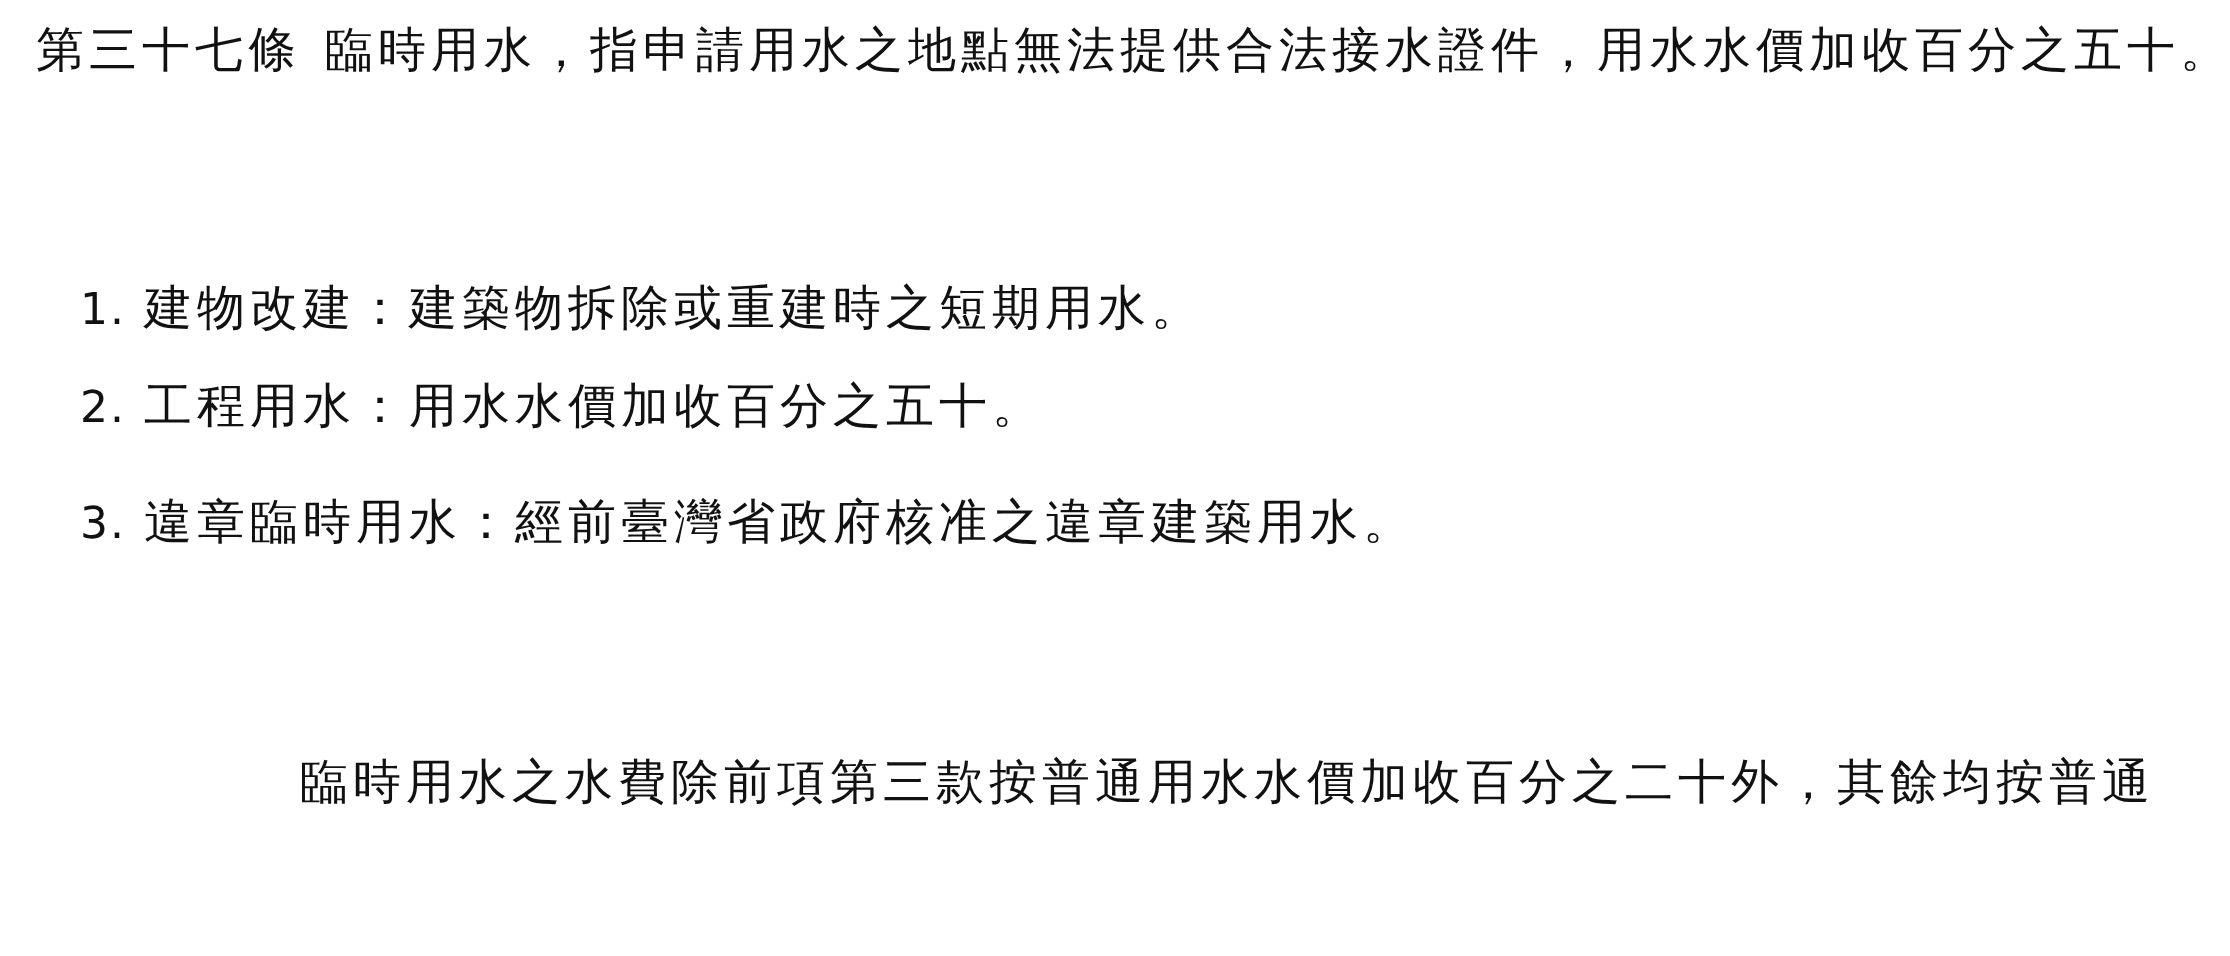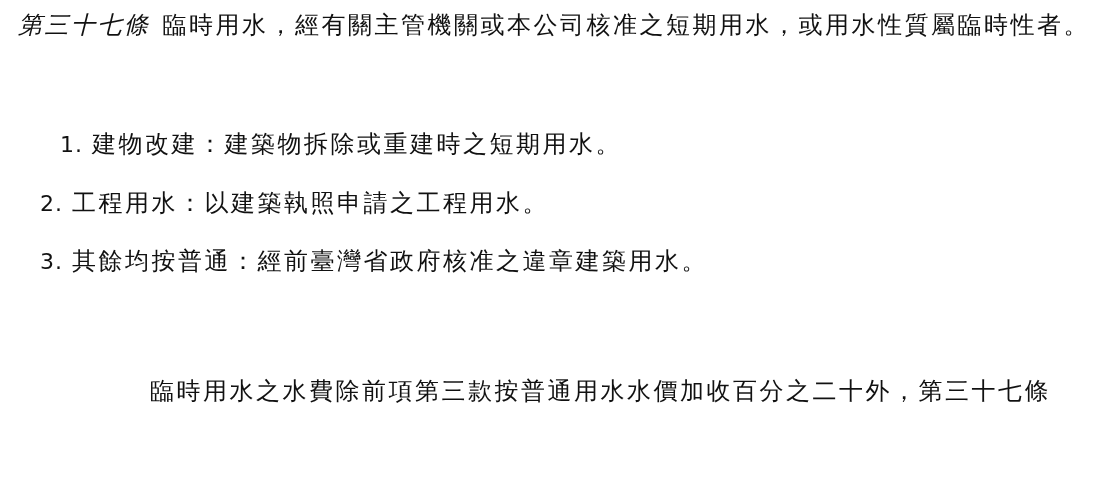--- a/index.html
+++ b/index.html
@@ -18,47 +18,46 @@
     font-size: 24px;
     letter-spacing: 2.5px;
   }
   .line {
     position: absolute;
     white-space: nowrap;
     line-height: 30px;
   }
   .art-num {
     margin-right: 12px;
-    font-style: italic;
   }
   .num {
     margin-right: 9px;
     letter-spacing: 1px;
     font-size: 22px;
   }
 </style>
 </head>
 <body>
 
 <div class="page">
 
   <div class="line" style="left:18px; top:10px;">
-    <span class="art-num">第三十七條</span><span>臨時用水，經有關主管機關或本公司核准之短期用水，或用水性質屬臨時性者。</span>
+    <span class="art-num">第三十七條</span><span>臨時用水，指申請用水之地點無法提供合法接水證件，用水水價加收百分之五十。</span>
   </div>
 
 
-  <div class="line" style="left:40px; top:129px;margin-left:20px;">
+  <div class="line" style="left:40px; top:139px;">
     <span class="num">1.</span><span>建物改建：建築物拆除或重建時之短期用水。</span>
   </div>
 
   <div class="line" style="left:40px; top:188px;">
-    <span class="num">2.</span><span>工程用水：以建築執照申請之工程用水。</span>
+    <span class="num">2.</span><span>工程用水：用水水價加收百分之五十。</span>
   </div>
 
   <div class="line" style="left:40px; top:246px;">
-    <span class="num">3.</span><span>其餘均按普通：經前臺灣省政府核准之違章建築用水。</span>
+    <span class="num">3.</span><span>違章臨時用水：經前臺灣省政府核准之違章建築用水。</span>
   </div>
 
 
-  <div class="line" style="left:150px; top:376px;">臨時用水之水費除前項第三款按普通用水水價加收百分之二十外，第三十七條</div>
+  <div class="line" style="left:150px; top:376px;">臨時用水之水費除前項第三款按普通用水水價加收百分之二十外，其餘均按普通</div>
 
 
 </div>
 
 </body></html>

